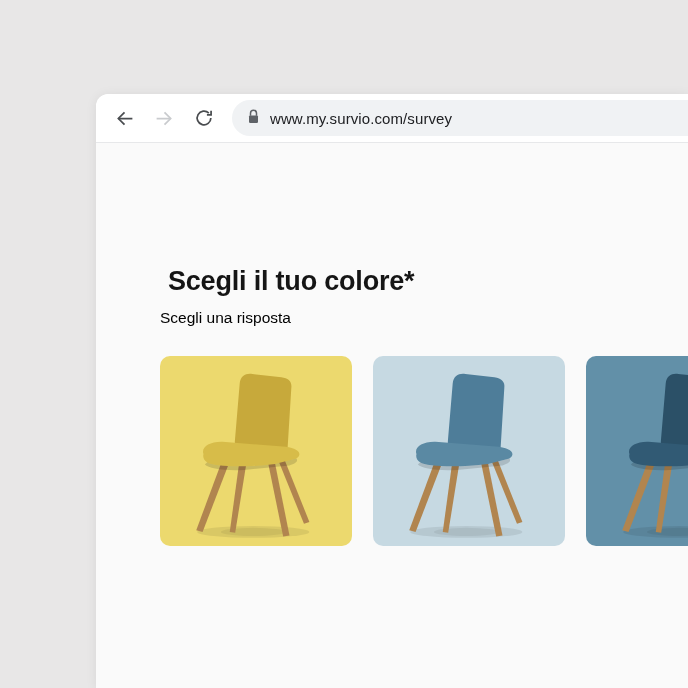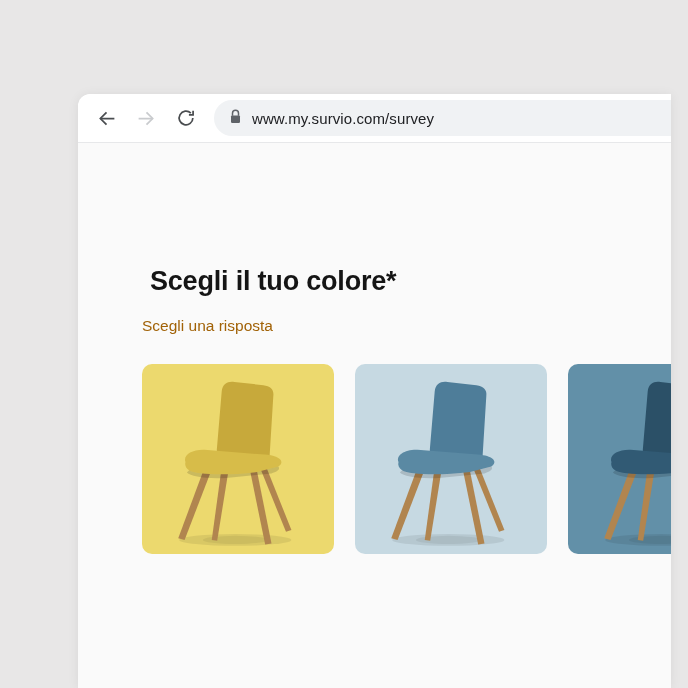--- a/index.html
+++ b/index.html
@@ -2,21 +2,21 @@
 <html><head>
 <meta charset="utf-8">
 <style>
   html,body{margin:0;padding:0;}
   body{
     width:688px;height:688px;overflow:hidden;position:relative;
     background:#e8e7e7;
     font-family:"Liberation Sans", sans-serif;
   }
   .browser-window{
-    position:absolute;left:78px;top:94px;width:593px;height:594px;
+    position:absolute;left:96px;top:94px;width:593px;height:594px;
     background:#fafafa;border-top-left-radius:12px;
     box-shadow:0 1px 12px rgba(0,0,0,0.07);
     overflow:hidden;
   }
   .toolbar{
     height:48px;background:#ffffff;border-bottom:1px solid #e7e8ea;
     display:flex;align-items:center;padding-left:8px;
     border-top-left-radius:12px;
   }
   .nav-btn{
@@ -25,21 +25,21 @@
   }
   .nav-btn svg{display:block;}
   .address-bar{
     flex:1;height:36px;margin-left:8px;background:#f0f2f4;
     border-radius:18px 0 0 18px;display:flex;align-items:center;
     padding-left:14px;gap:9px;cursor:text;
   }
   .url{font-size:15px;color:#202124;letter-spacing:0.1px;white-space:nowrap;}
   .content{padding:115px 0 0 64px;}
   .q-title{margin:8px;font-size:27px;font-weight:700;color:#151515;letter-spacing:-0.2px;}
-  .q-hint{margin:20px 0 0;font-size:15.5px;color:#a16207;}
+  .q-hint{margin:12px 0 0;font-size:15.5px;color:#000000;}
   .cards{display:flex;gap:21px;margin-top:29px;}
   .card{
     width:192px;height:190px;border-radius:10px;flex:0 0 auto;
     display:flex;align-items:flex-end;justify-content:center;cursor:pointer;
   }
   .chair{width:138px;height:172px;margin-bottom:5px;display:block;}
   .defs-holder{position:absolute;width:0;height:0;overflow:hidden;}
 </style>
 </head>
 <body>

